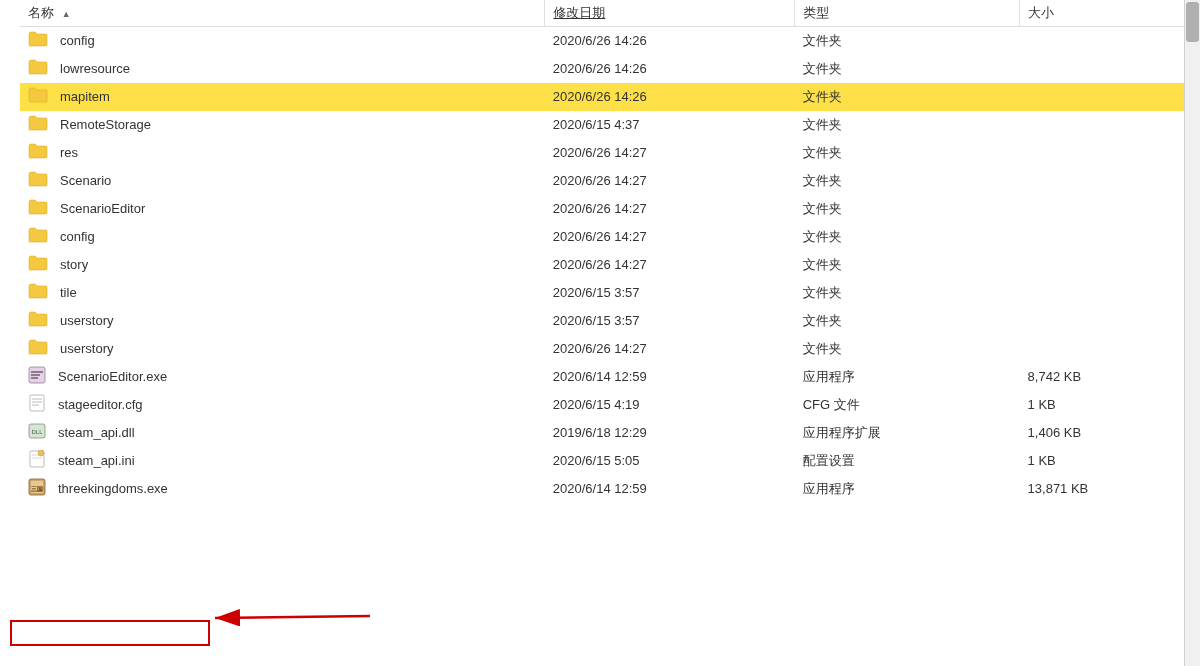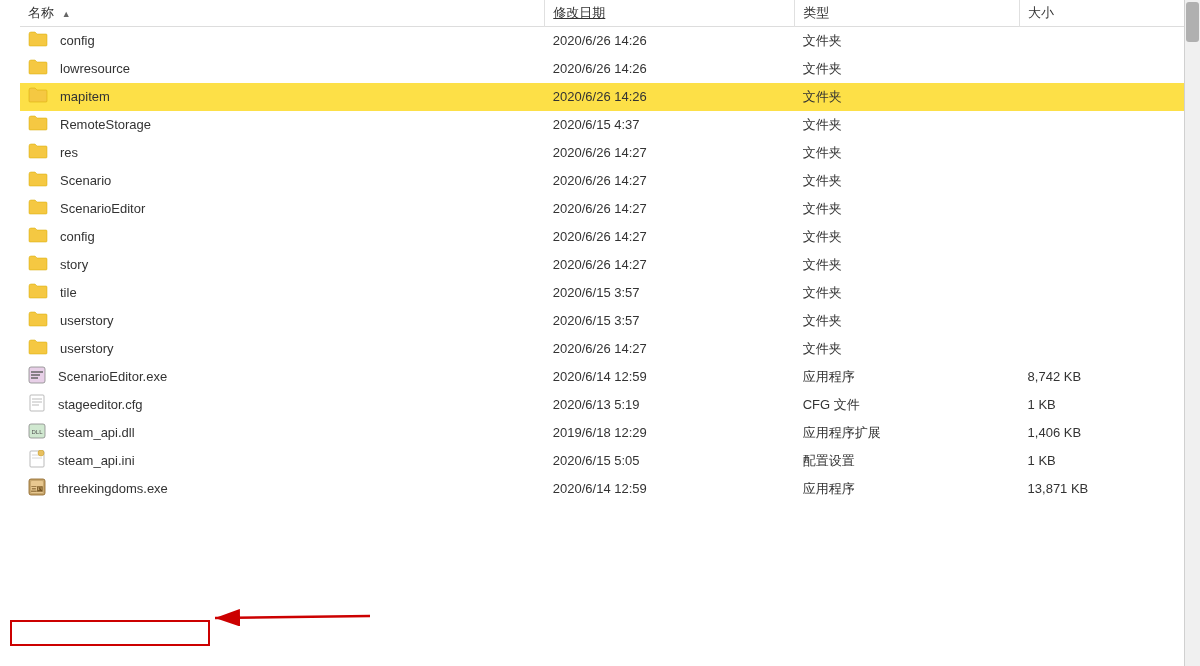--- a/index.html
+++ b/index.html
@@ -344,21 +344,21 @@
               <div class="file-name-cell">
                 <span><svg viewBox="0 0 18 18" width="18" height="18" xmlns="http://www.w3.org/2000/svg">
       <rect x="2" y="1" width="14" height="16" rx="1" fill="#fff" stroke="#aaa" stroke-width="0.8"></rect>
       <line x1="4" y1="5" x2="14" y2="5" stroke="#aaa" stroke-width="0.8"></line>
       <line x1="4" y1="8" x2="14" y2="8" stroke="#aaa" stroke-width="0.8"></line>
       <line x1="4" y1="11" x2="11" y2="11" stroke="#aaa" stroke-width="0.8"></line>
     </svg></span>
                 <span>stageeditor.cfg</span>
               </div>
             </td>
-            <td>2020/6/13 5:19</td>
+            <td>2020/6/15 4:19</td>
             <td>CFG 文件</td>
             <td>1 KB</td>
           </tr>
           <tr>
             <td>
               <div class="file-name-cell">
                 <span><svg viewBox="0 0 18 18" width="18" height="18" xmlns="http://www.w3.org/2000/svg">
       <rect x="1" y="2" width="16" height="14" rx="2" fill="#d0e8d0" stroke="#888" stroke-width="0.8"></rect>
       <text x="9" y="12" text-anchor="middle" font-size="6" fill="#555" font-family="Arial">DLL</text>
     </svg></span>

